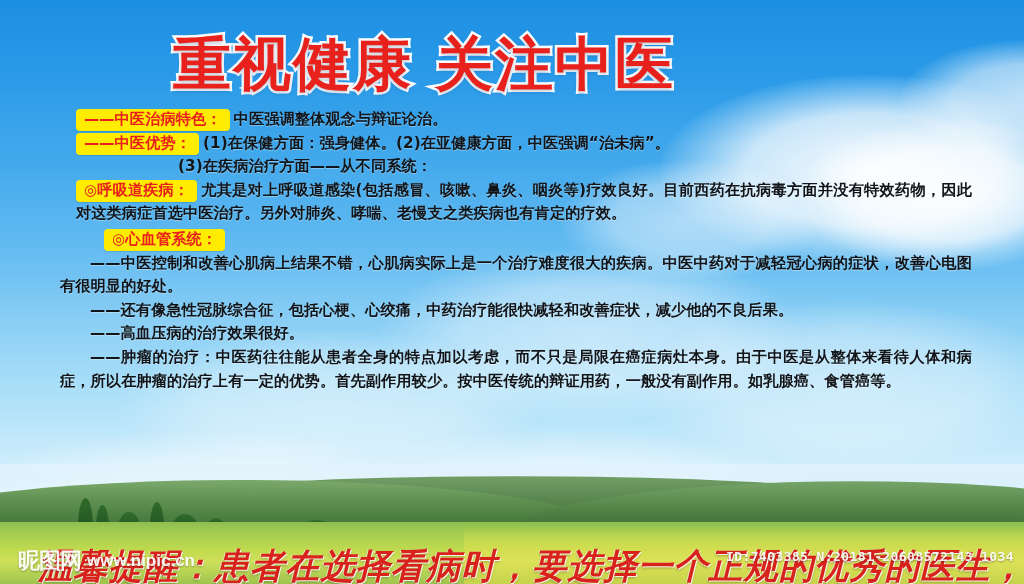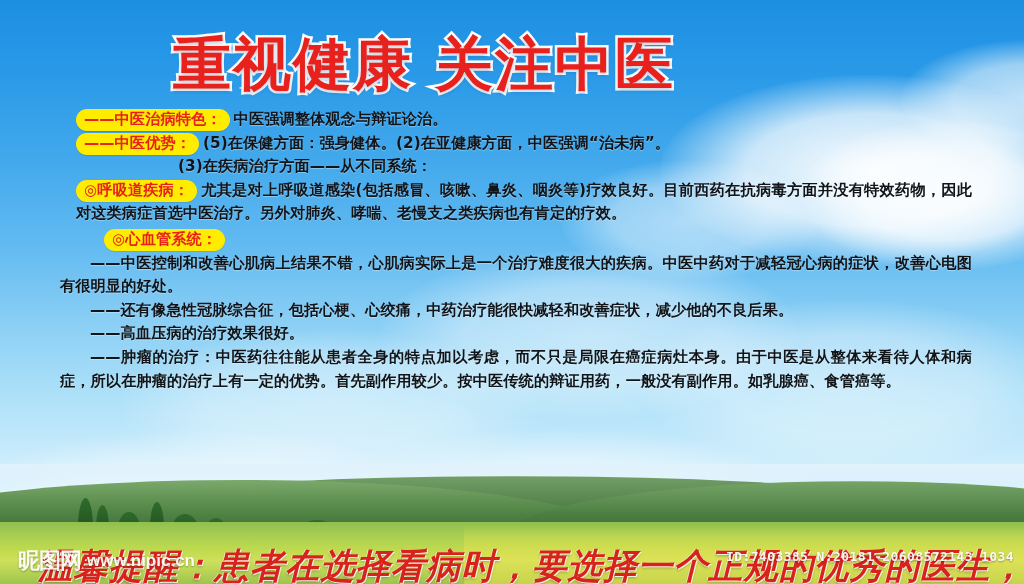--- a/index.html
+++ b/index.html
@@ -133,21 +133,21 @@
     letter-spacing:.1px;
     text-shadow:0 1px 1px rgba(255,255,255,.35);
   }
   .para { margin:0 0 0 0; text-align:justify; }
   .indent { text-indent:28px; }
 
   .tag {
     display:inline-block;
     background:#ffec00;
     color:#e8211c;
-    border-radius:11px;
+    border-radius:4px;
     padding:1px 8px 2px 8px;
     margin-right:4px;
     font-weight:bold;
     font-size:15.2px;
     line-height:19px;
     text-shadow:none;
     box-shadow:0 1px 1px rgba(0,0,0,.10);
   }
   .tag-block { margin-left:16px; }
 
@@ -241,21 +241,21 @@
 
   <div class="title">重视健康  关注中医</div>
 
   <div class="content">
 
     <div class="para tag-block">
       <span class="tag">——中医治病特色：</span><span>中医强调整体观念与辩证论治。</span>
     </div>
 
     <div class="para tag-block">
-      <span class="tag">——中医优势：</span><span>(5)在保健方面：强身健体。(2)在亚健康方面，中医强调“治未病”。</span>
+      <span class="tag">——中医优势：</span><span>(1)在保健方面：强身健体。(2)在亚健康方面，中医强调“治未病”。</span>
     </div>
     <div class="para" style="padding-left:118px;">
       <span>(3)在疾病治疗方面——从不同系统：</span>
     </div>
 
     <div class="para tag-block" style="margin-left:16px;margin-right:0;">
       <span class="tag">◎呼吸道疾病：</span><span>尤其是对上呼吸道感染(包括感冒、咳嗽、鼻炎、咽炎等)疗效良好。目前西药在抗病毒方面并没有特效药物，因此对这类病症首选中医治疗。另外对肺炎、哮喘、老慢支之类疾病也有肯定的疗效。</span>
     </div>
 
 

